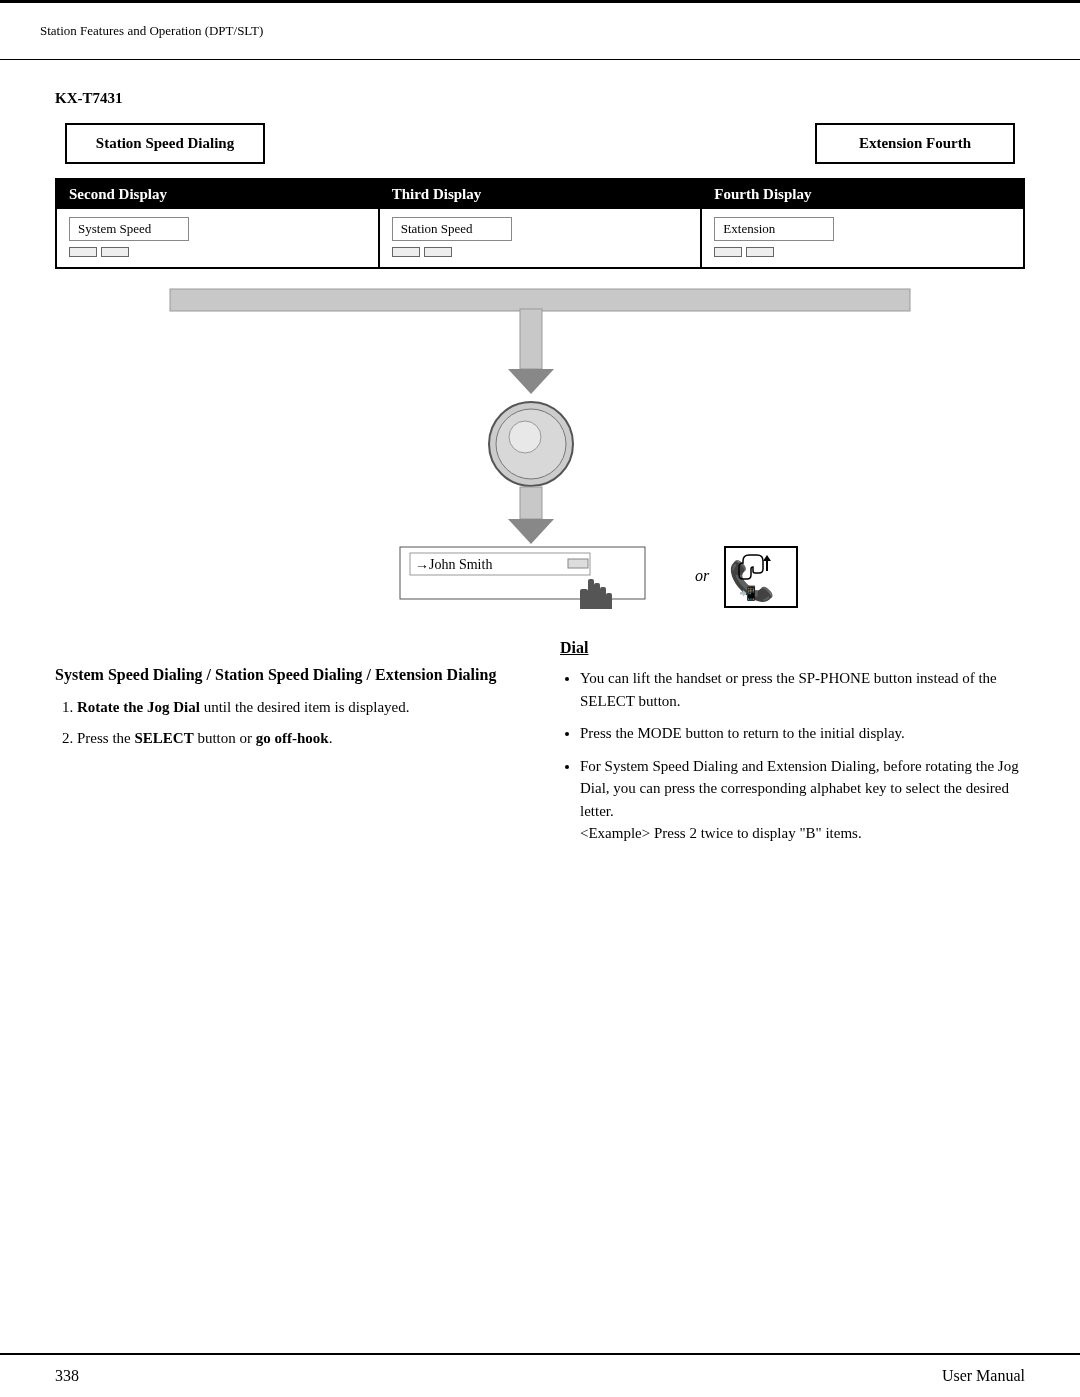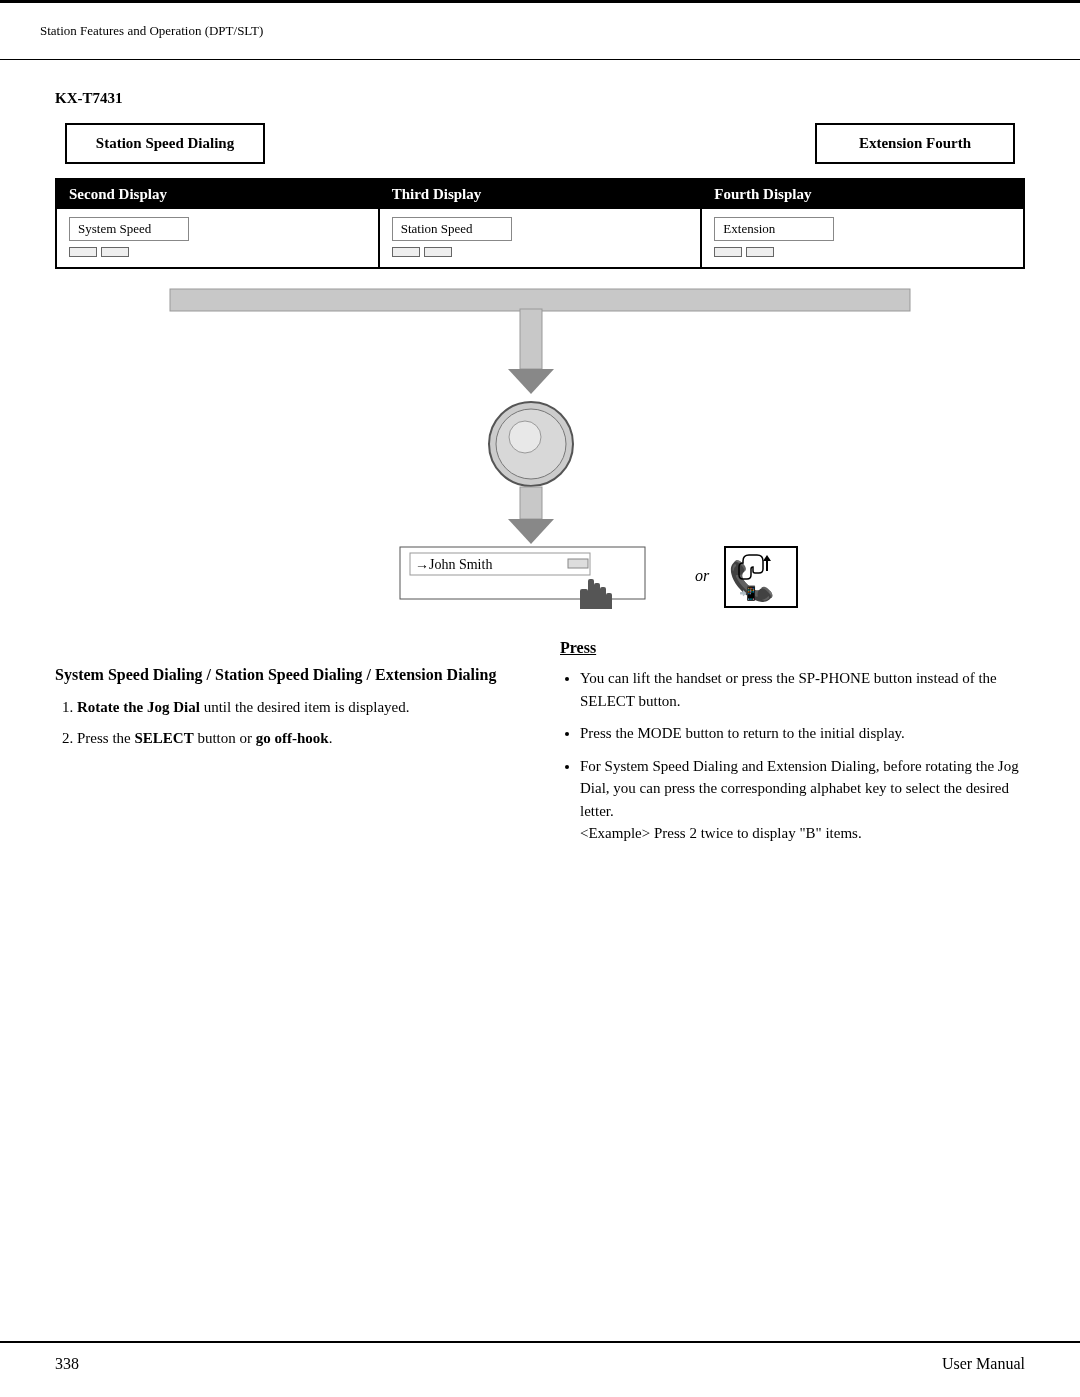--- a/index.html
+++ b/index.html
@@ -167,21 +167,21 @@
     }
 
     .bullet-list li {
       margin-bottom: 10px;
       line-height: 1.5;
     }
 
     
     .footer {
       position: absolute;
-      bottom: 12px;
+      bottom: 0;
       left: 0;
       right: 0;
       border-top: 2px solid #000;
       padding: 12px 55px;
       display: flex;
       justify-content: space-between;
       font-size: 16px;
     }
 
     .diagram-svg-area {
@@ -319,21 +319,21 @@
               <span style="font-weight:bold;">Rotate the Jog Dial</span><span> until the desired item is displayed.</span>
             </li>
             <li>
               <span>Press the </span><span style="font-weight:bold;">SELECT</span><span> button or </span><span style="font-weight:bold;">go off-hook</span><span>.</span>
             </li>
           </ol>
         </div>
       </div>
 
       <div class="text-right">
-        <div class="note-title">Press</div>
+        <div class="note-title">Dial</div>
         <ul class="bullet-list">
           <li>You can lift the handset or press the SP-PHONE button instead of the SELECT button.</li>
           <li>Press the MODE button to return to the initial display.</li>
           <li>
             <span>For System Speed Dialing and Extension Dialing, before rotating the Jog Dial, you can press the corresponding alphabet key to select the desired letter.</span><br>
             <span>&lt;Example&gt; Press 2 twice to display "B" items.</span>
           </li>
         </ul>
       </div>
 

